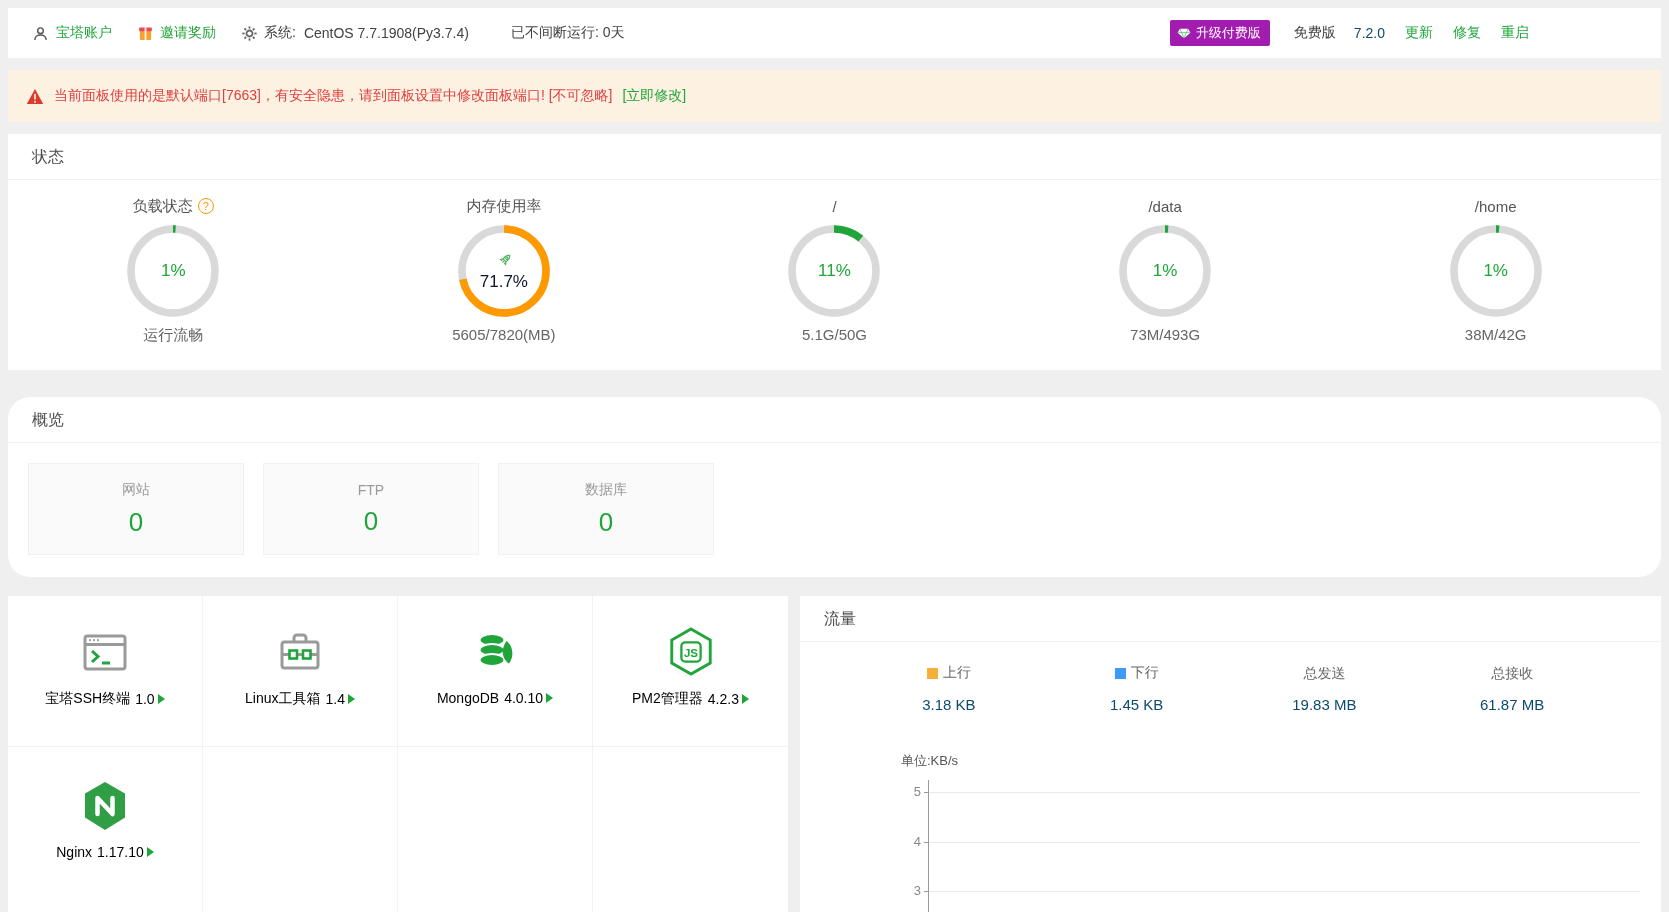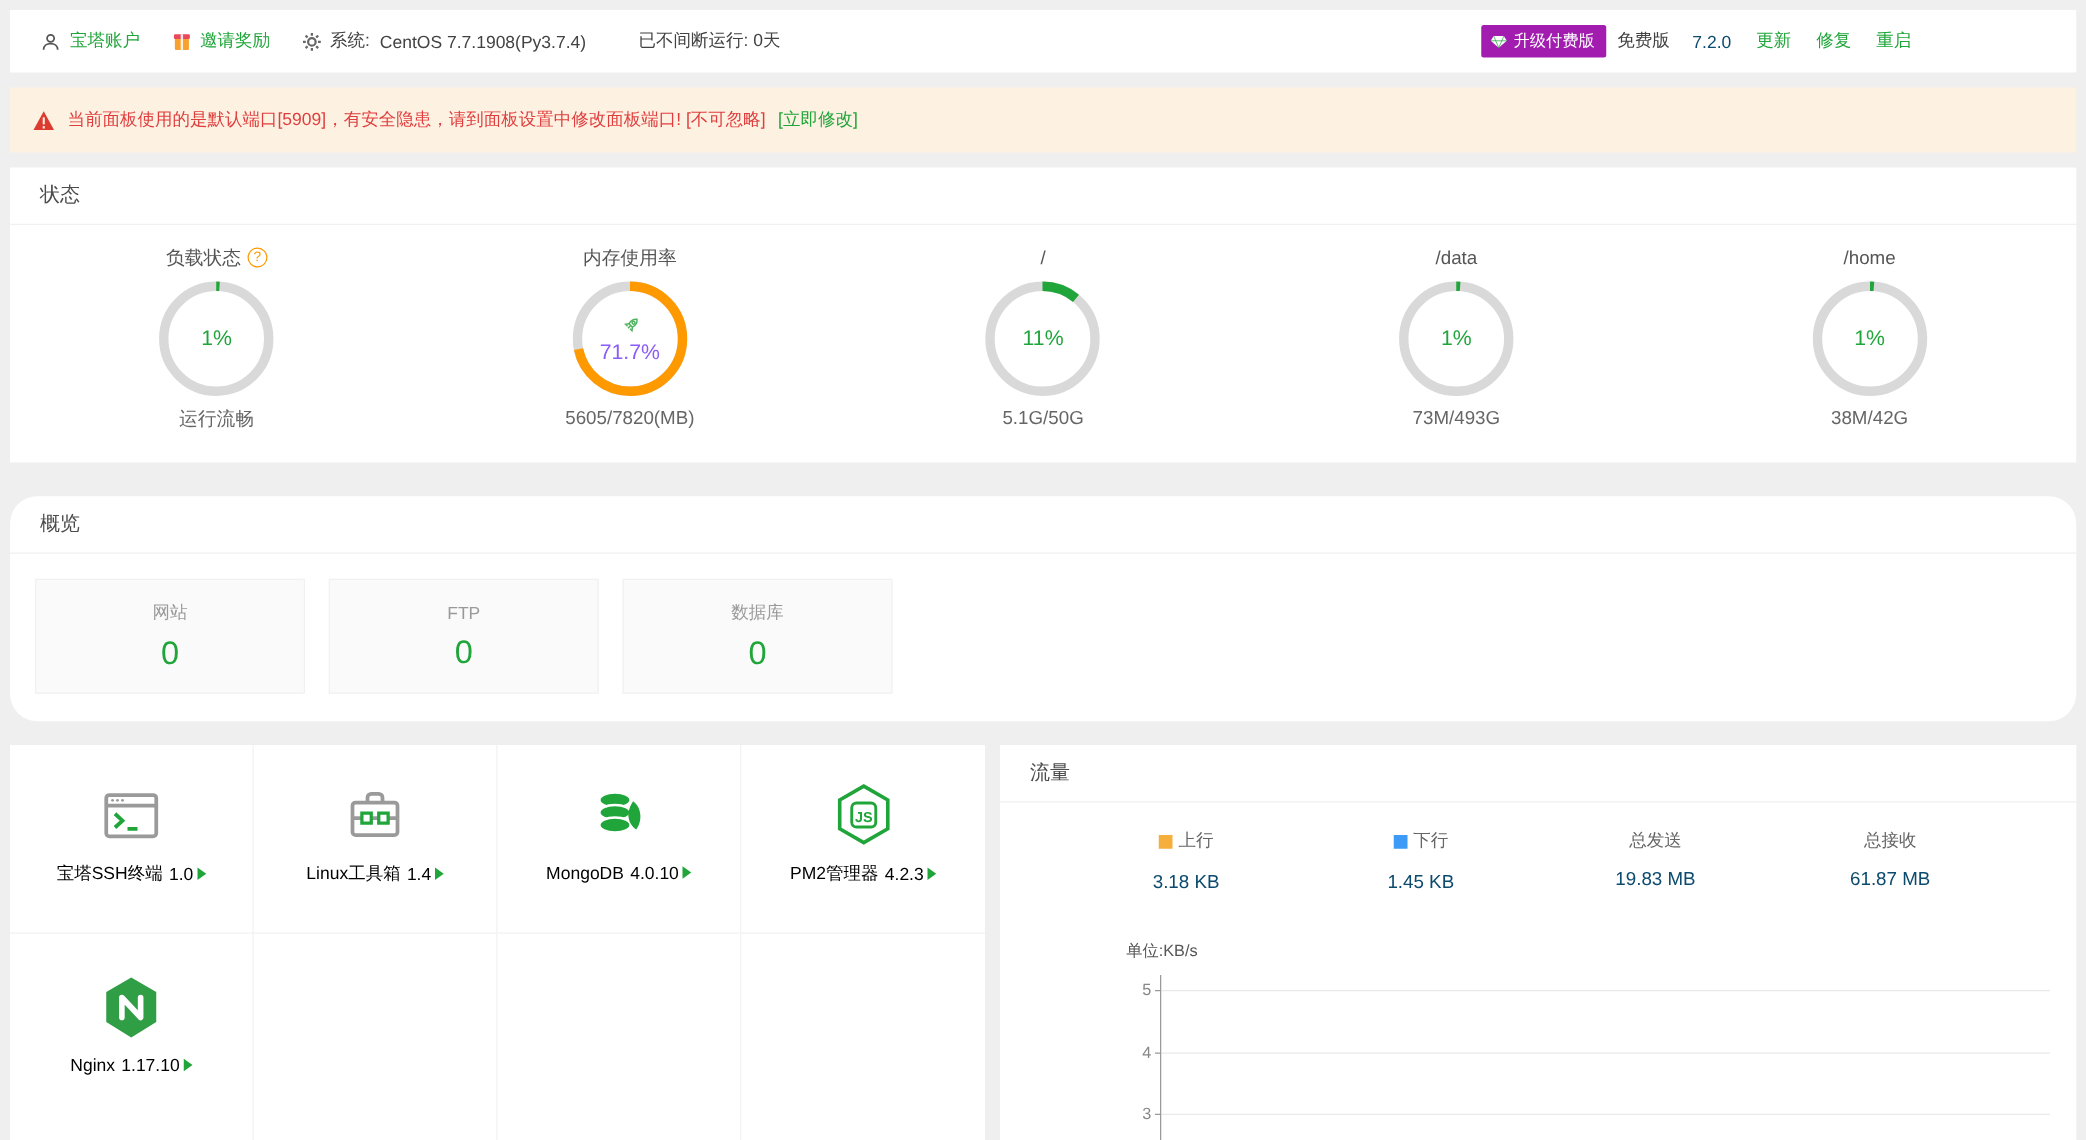--- a/index.html
+++ b/index.html
@@ -16,21 +16,21 @@
   .topbar { left:8px; top:8px; width:1653px; height:50px; display:flex; align-items:center; padding:0 24px; }
   .topbar .item { display:flex; align-items:center; font-size:14px; }
   .topbar .gap24 { margin-left:26px; }
   .topbar .gap40 { margin-left:42px; }
   .green-link { color:#20a53a; text-decoration:none; cursor:pointer; }
   .dark-text { color:#424242; }
   .icon-sp { margin-right:7px; display:inline-flex; align-items:center; }
   .topbar-right { margin-left:auto; margin-right:108px; display:flex; align-items:center; font-size:14px; }
   .upgrade-btn { display:inline-flex; align-items:center; gap:5px; background:#a21caf; color:#fff; font-size:13px;
                  padding:4px 9px 4px 7px; border:none; border-radius:2px; cursor:pointer; }
-  .edition { margin-left:9px; color:#424242; }
+  .edition { margin-left:24px; color:#424242; }
   .version { margin-left:18px; color:#0c4a6e; }
   .top-action { margin-left:20px; font-size:14px; }
 
   
   .banner { left:8px; top:70px; width:1653px; height:52px; background:#fdf1e2; display:flex; align-items:center; padding:0 18px; }
   .banner-msg { color:#e03e3e; font-size:14px; margin-left:10px; }
   .banner-action { margin-left:10px; font-size:14px; }
 
   
   .panel-title { height:46px; line-height:46px; padding:0 24px; font-size:16px; color:#4c4c4c; border-bottom:1px solid #f0f0f0; }
@@ -146,21 +146,21 @@
 </div>
 
 <div class="panel banner">
   <span style="display:inline-flex">
     <svg width="18" height="17" viewBox="0 0 24 22">
         <path d="M12 1L23 21H1z" fill="#dd3b30"></path>
         <rect x="10.9" y="7.5" width="2.2" height="7.5" fill="#fdf1e2"></rect>
         <rect x="10.9" y="16.8" width="2.2" height="2.6" fill="#fdf1e2"></rect>
       </svg>
   </span>
-  <span class="banner-msg">当前面板使用的是默认端口[5909]，有安全隐患，请到面板设置中修改面板端口! [不可忽略]</span>
+  <span class="banner-msg">当前面板使用的是默认端口[7663]，有安全隐患，请到面板设置中修改面板端口! [不可忽略]</span>
   <a class="green-link banner-action">[立即修改]</a>
 </div>
 
 <div class="panel status-panel">
   <div class="panel-title">状态</div>
   <div class="gauges">
 
     <div class="gauge">
       <div class="gauge-label">
         <span>负载状态</span>
@@ -189,21 +189,21 @@
           <circle class="arc" cx="47" cy="47" r="42" fill="none" stroke-width="7.5" transform="rotate(-90 47 47)" stroke="#ff9900" stroke-dasharray="189.21 263.89"></circle>
         </svg>
         <div class="gauge-center">
           <span style="display:inline-flex;margin-bottom:1px">
             <svg width="20" height="20" viewBox="0 0 24 24" fill="none" stroke="#4db45e" stroke-width="1.4" transform="rotate(45)">
                 <path d="M12 2.5c2.4 2 3.3 5.3 2.3 8.5h-4.6c-1-3.2-.1-6.5 2.3-8.5z"></path>
                 <circle cx="12" cy="7.2" r="1.4"></circle>
                 <path d="M9.7 11l-2 2.6h2.6M14.3 11l2 2.6h-2.6M12 11.5v3.2"></path>
               </svg>
           </span>
-          <span class="gauge-value" style="color: #8b5cf6; text-align: center;">71.7%</span>
+          <span class="gauge-value" style="color: #0f172a; text-align: center;">71.7%</span>
         </div>
       </div>
       <div class="gauge-sub">5605/7820(MB)</div>
     </div>
 
     <div class="gauge">
       <div class="gauge-label">
           <span>/</span>
         </div>
       <div class="gauge-ring">

